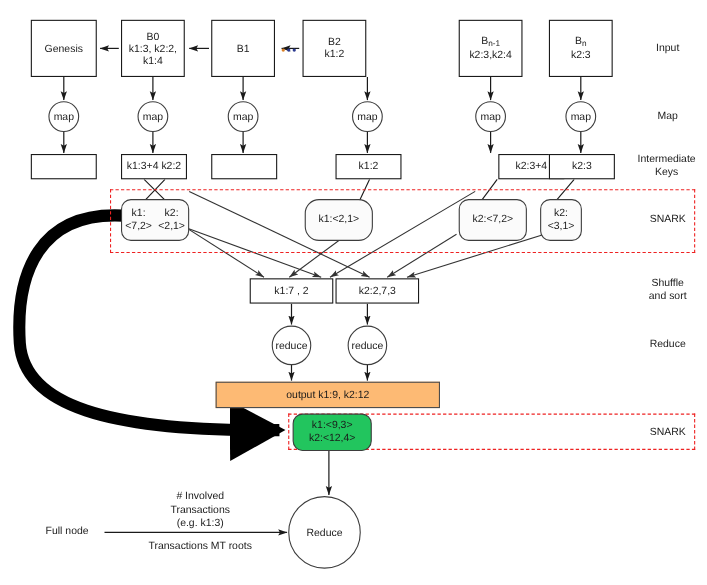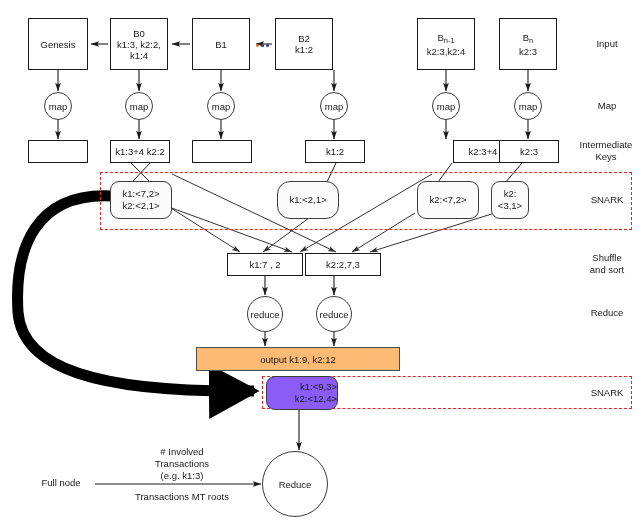--- a/index.html
+++ b/index.html
@@ -180,21 +180,21 @@
   </div>
   <div class="node-box" style="left:417px;top:140px;width:60px;height:23px;margin-left:36px;">
     <span>k2:3+4</span>
   </div>
   <div class="node-box" style="left:499px;top:140px;width:60px;height:23px;">
     <span>k2:3</span>
   </div>
 
   <div class="snark-region" style="left:100px;top:172px;width:532px;height:58px;"></div>
 
-  <div class="snark-box" style="left:110px;top:181px;width:62px;height:38px;flex-direction:column;">
+  <div class="snark-box" style="left:110px;top:181px;width:62px;height:38px;flex-direction:row;">
     <span>k1:&lt;7,2&gt;</span>
     <span>k2:&lt;2,1&gt;</span>
   </div>
   <div class="snark-box" style="left:277px;top:181px;width:62px;height:38px;border-radius:13px;">
     <span>k1:&lt;2,1&gt;</span>
   </div>
   <div class="snark-box" style="left:417px;top:181px;width:62px;height:38px;">
     <span>k2:&lt;7,2&gt;</span>
   </div>
   <div class="snark-box" style="left:491px;top:181px;width:38px;height:38px;">
@@ -213,21 +213,21 @@
   </div>
   <div class="circle-node" style="left:316px;top:296px;width:36px;height:36px;">
     <span>reduce</span>
   </div>
 
   <div class="wide-box" style="left:196px;top:347px;width:204px;height:24px;">
     <span>output k1:9, k2:12</span>
   </div>
 
   <div class="snark-region" style="left:262px;top:376px;width:370px;height:33px;"></div>
-  <div class="snark-box" style="left:266px;top:376px;width:72px;height:34px;flex-direction:column;background:#8b5cf6;align-items:flex-end;">
+  <div class="snark-box" style="left:266px;top:376px;width:72px;height:34px;flex-direction:column;background:#22c55e;">
     <span>k1:&lt;9,3&gt;</span>
     <span>k2:&lt;12,4&gt;</span>
   </div>
 
   <div class="circle-node" style="left:262px;top:451px;width:66px;height:66px;">
     <span>Reduce</span>
   </div>
 
   <div class="plain-label" style="left:28px;top:477px;width:66px;">Full node</div>
 

